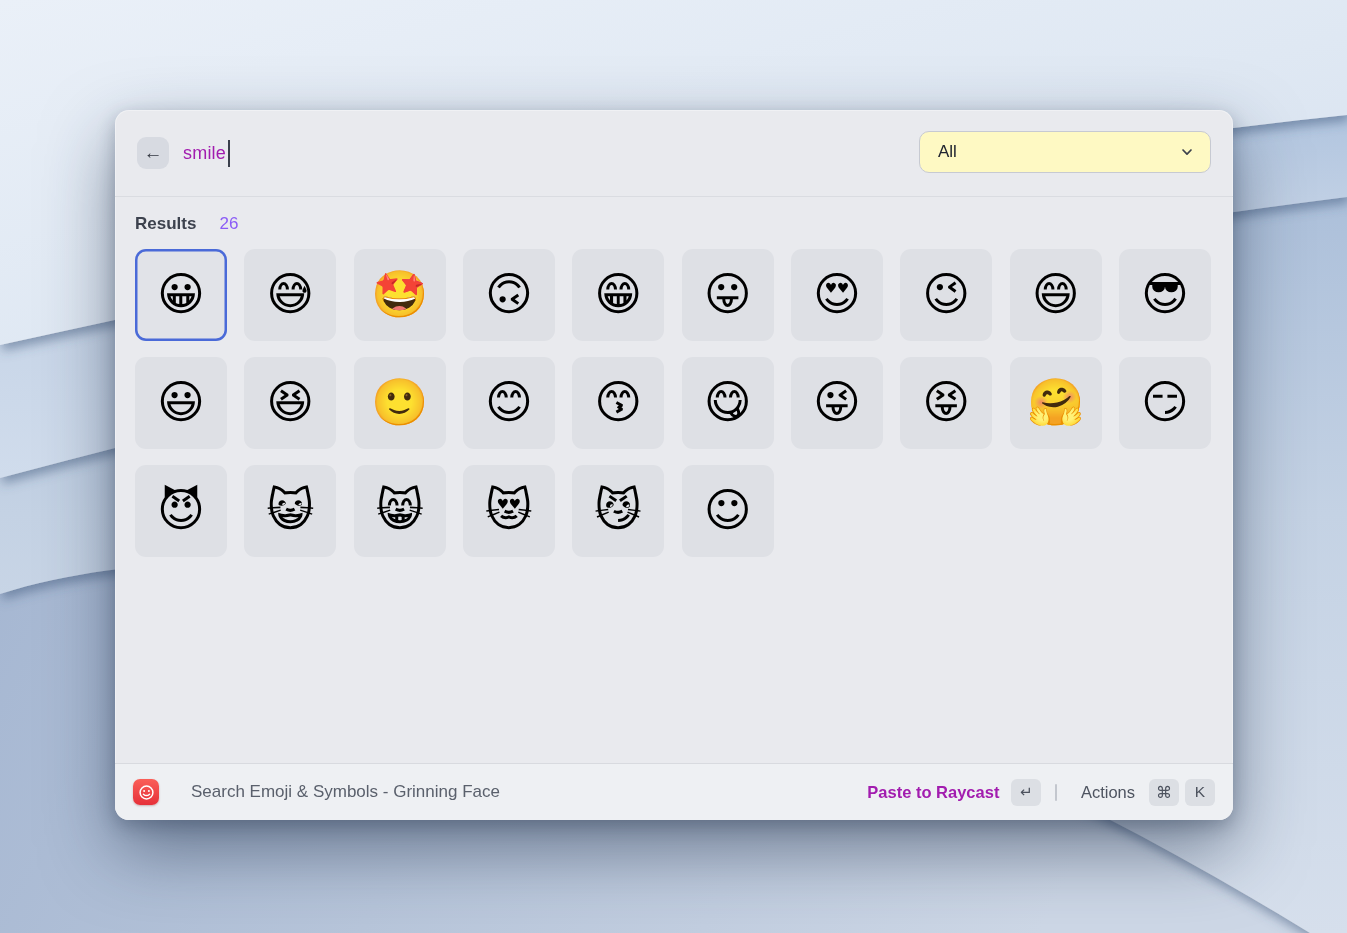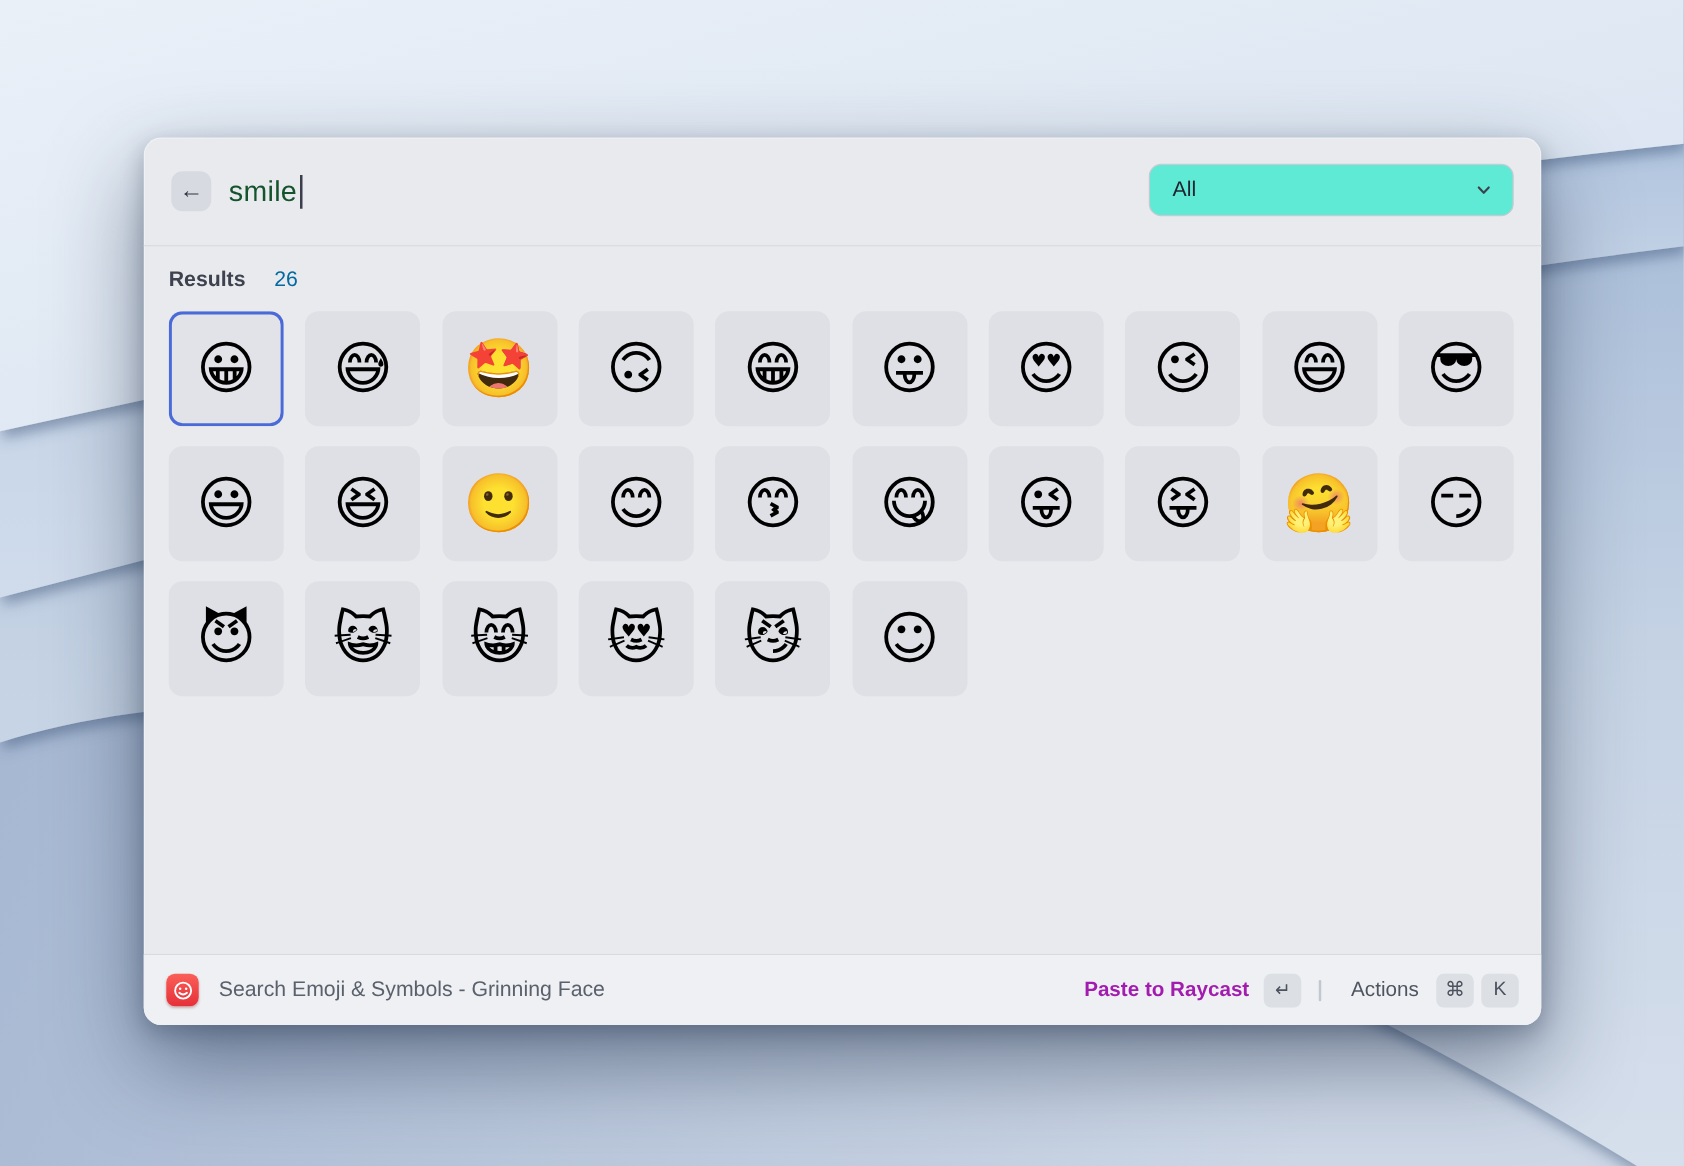--- a/index.html
+++ b/index.html
@@ -17,46 +17,46 @@
                inset 0 0 0 1px rgba(255,255,255,.35);
   }
 
   
   .header { position:absolute; left:0; top:0; right:0; height:87px;
     border-bottom:1px solid #dadce1; display:flex; align-items:center; padding:0 22px; }
   .back-btn { width:32px; height:32px; border-radius:9px; background:#d7dae1;
     display:flex; align-items:center; justify-content:center;
     font-size:19px; color:#31353f; cursor:default; flex:0 0 auto; }
   .query-wrap { margin-left:14px; display:flex; align-items:center; }
-  .query-text { font-size:23px; color:#14532d; letter-spacing:.2px; }
+  .query-text { font-size:18px; color:#a21caf; letter-spacing:.2px; }
   .caret { display:inline-block; width:2px; height:27px; background:#3a3f4b; margin-left:2px; }
 
   .filter-dropdown { position:absolute; right:22px; top:21px; width:292px; height:42px;
-    border:1px solid #c7cad2; border-radius:10px; background:#5eead4;
+    border:1px solid #c7cad2; border-radius:10px; background:#fef9c3;
     display:flex; align-items:center; justify-content:space-between; padding:0 16px 0 18px; }
   .filter-value { font-size:17px; color:#20242f; }
   .chevron { width:14px; height:14px; }
 
   
   .results-head { position:absolute; left:20px; top:104px; display:flex; gap:23px; align-items:flex-start; }
   .results-label { font-size:17px; font-weight:600; color:#3d424e; }
-  .results-count { font-size:17px; font-weight:500; color:#0369a1; }
+  .results-count { font-size:17px; font-weight:500; color:#8b5cf6; }
 
   .grid { position:absolute; left:20px; top:139px; width:1076px;
     display:grid; grid-template-columns:repeat(10,92px); justify-content:space-between;
     grid-auto-rows:92px; row-gap:16px; }
   .cell { background:#dee0e5; border-radius:11px; display:flex; align-items:center; justify-content:center;
     font-family:"DejaVu Sans",sans-serif; font-size:46px; line-height:1; cursor:default; }
   .cell.selected { box-shadow: inset 0 0 0 2.5px #4a6ad8; background:#e1e3e8; }
   .cell span { transform:translateY(-1px); }
 
   
   .statusbar { position:absolute; left:0; right:0; bottom:0; height:57px;
     background:#eef0f3; border-top:1px solid #d8dadf; border-radius:0 0 14px 14px;
-    display:flex; align-items:center; padding:0 18px 0 18px; }
+    display:flex; align-items:center; padding:0 18px 0 18px;gap:16px; }
   .app-icon { width:26px; height:26px; border-radius:7px; flex:0 0 auto;
     background:linear-gradient(180deg,#fa5f58 0%,#e63039 100%);
     display:flex; align-items:center; justify-content:center;
     box-shadow:0 1px 2px rgba(120,30,30,.3); }
   .status-title { margin-left:16px; font-size:17px; color:#5a606c; }
   .right-cluster { margin-left:auto; display:flex; align-items:center; }
   .paste-label { font-size:16.5px; font-weight:600; color:#a21caf; }
   .keycap { height:27px; min-width:30px; padding:0 7px; margin-left:12px; border-radius:6px;
     background:#dcdfe4; color:#4c525e; font-size:15px;
     display:flex; align-items:center; justify-content:center; }

